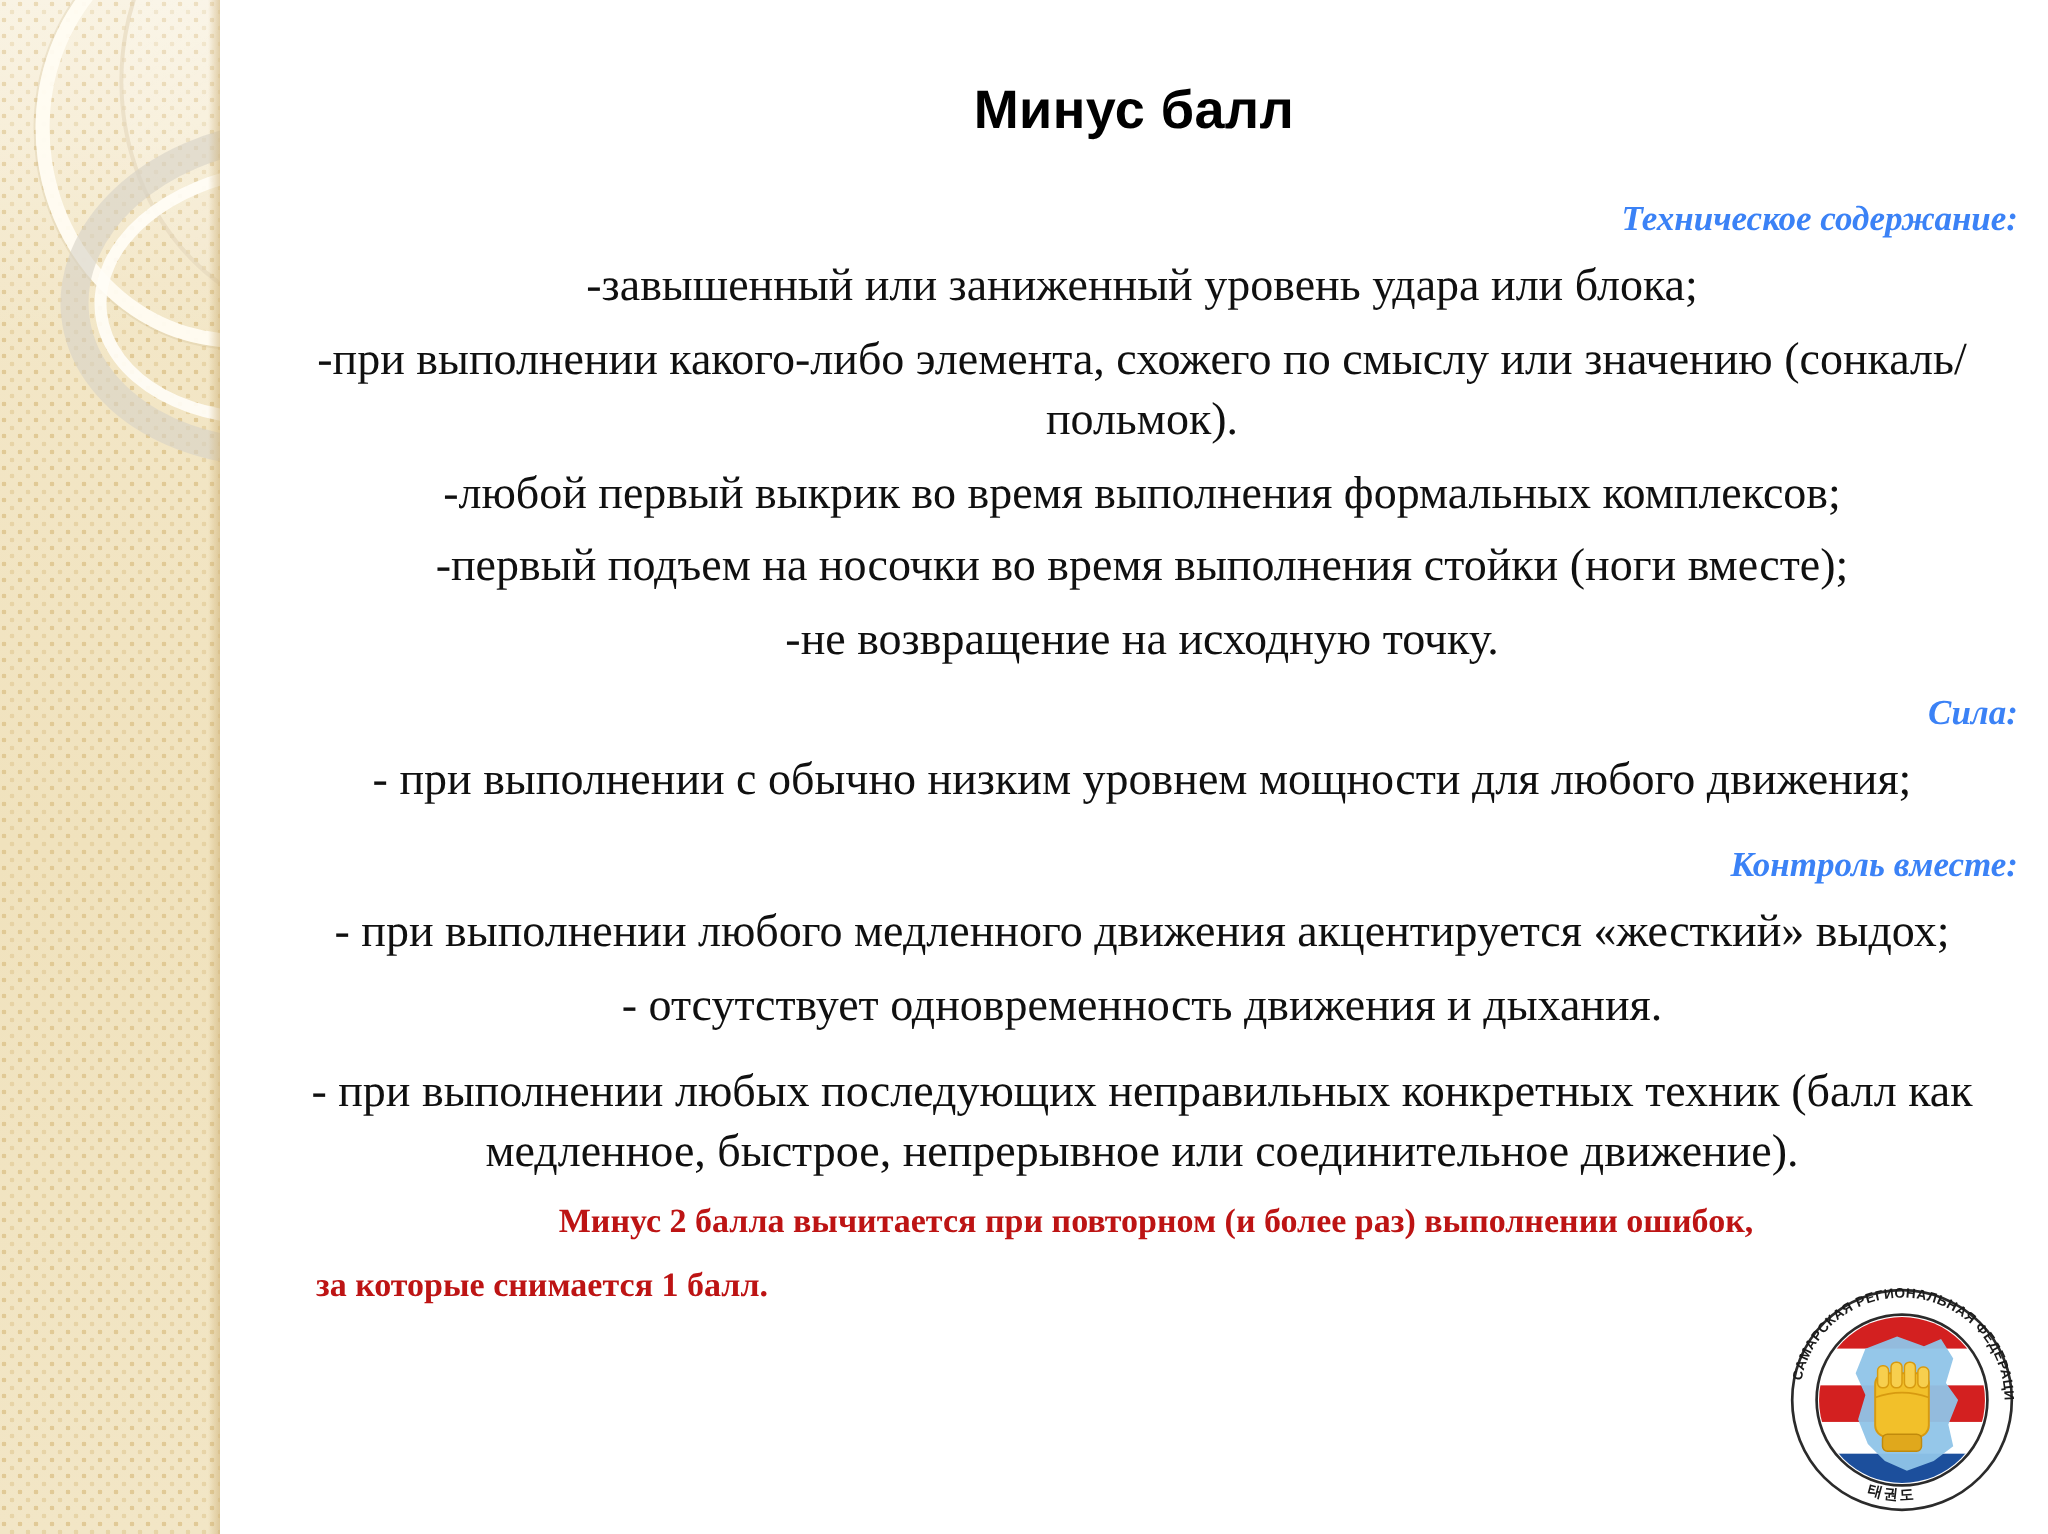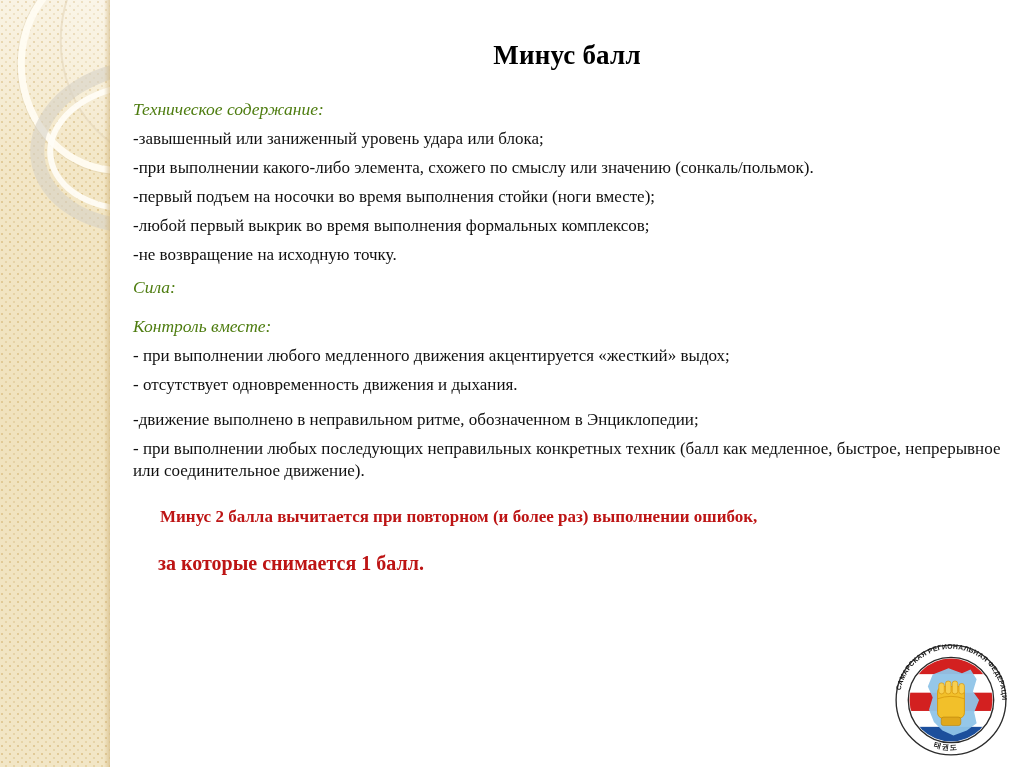--- a/index.html
+++ b/index.html
@@ -111,65 +111,66 @@
   .slide-title {
     position: absolute;
     left: 0;
     top: 40px;
     width: 914px;
     text-align: center;
     font-size: 27px;
     font-weight: bold;
     color: #000000;
     letter-spacing: 0.2px;
-    font-family: Liberation Serif, serif;
+    font-family: Liberation Sans, sans-serif;
   }
 
   .body-block {
     position: absolute;
     left: 23px;
     top: 98px;
     width: 876px;
   }
 
   .section-head {
-    text-align: left;
+    text-align: right;
     font-style: italic;
-    font-weight: normal;
+    font-weight: bold;
     font-size: 17.5px;
-    color: #4d7c0f;
+    color: #3b82f6;
     margin: 0;
     padding: 1px 0 4px 0;
     line-height: 1.25;
   }
 
   .item {
-    font-size: 17px;
+    font-size: 23px;
     color: #101010;
     margin: 0;
     padding: 3px 0 4px 0;
     line-height: 1.30;
-    text-align: left;
+    text-align: center;
     font-family: Liberation Serif, serif;
   }
 
   .gap-sm { height: 6px; }
 
   .emphasis {
     color: #bd1414;
     font-weight: bold;
     font-size: 17px;
     line-height: 1.55;
-    margin: 13px;
+    margin: 0;
     padding: 4px 0 0 14px;
+    text-align: center;
   }
   .emphasis-line2 {
     color: #bd1414;
     font-weight: bold;
-    font-size: 20px;
+    font-size: 17px;
     line-height: 1.55;
     margin: 0;
     padding: 5px 0 0 25px;
   }
 
   
   .emblem {
     position: absolute;
     right: 12px;
     bottom: 6px;
@@ -193,40 +194,40 @@
 
   <div class="content">
 
     <div class="slide-title">Минус балл</div>
 
     <div class="body-block">
 
       <p class="section-head">Техническое содержание:</p>
       <p class="item">-завышенный или заниженный уровень удара или блока;</p>
       <p class="item">-при выполнении какого-либо элемента, схожего по смыслу или значению (сонкаль/польмок).</p>
+      <p class="item">-любой первый выкрик во время выполнения формальных комплексов;</p>
       <p class="item">-первый подъем на носочки во время выполнения стойки (ноги вместе);</p>
-      <p class="item">-любой первый выкрик во время выполнения формальных комплексов;</p>
       <p class="item">-не возвращение на исходную точку.</p>
 
       <div class="gap-sm"></div>
 
       <p class="section-head">Сила:</p>
+      <p class="item">- при выполнении с обычно низким уровнем мощности для любого движения;</p>
 
       <div class="gap-sm"></div>
 
 
       <div class="gap-sm"></div>
 
       <p class="section-head">Контроль вместе:</p>
       <p class="item">- при выполнении любого медленного движения акцентируется «жесткий» выдох;</p>
       <p class="item">- отсутствует одновременность движения и дыхания.</p>
 
       <div class="gap-sm"></div>
 
-      <p class="item">-движение выполнено в неправильном ритме, обозначенном в Энциклопедии;</p>
       <p class="item">- при выполнении любых последующих неправильных конкретных техник (балл как медленное, быстрое, непрерывное или соединительное движение).</p>
 
       <p class="emphasis">Минус 2 балла вычитается при повторном (и более раз) выполнении ошибок,</p>
       <p class="emphasis-line2">за которые снимается 1 балл.</p>
 
     </div>
   </div>
 
   <div class="emblem">
     <svg viewBox="0 0 200 200" width="122" height="122" aria-hidden="true">

